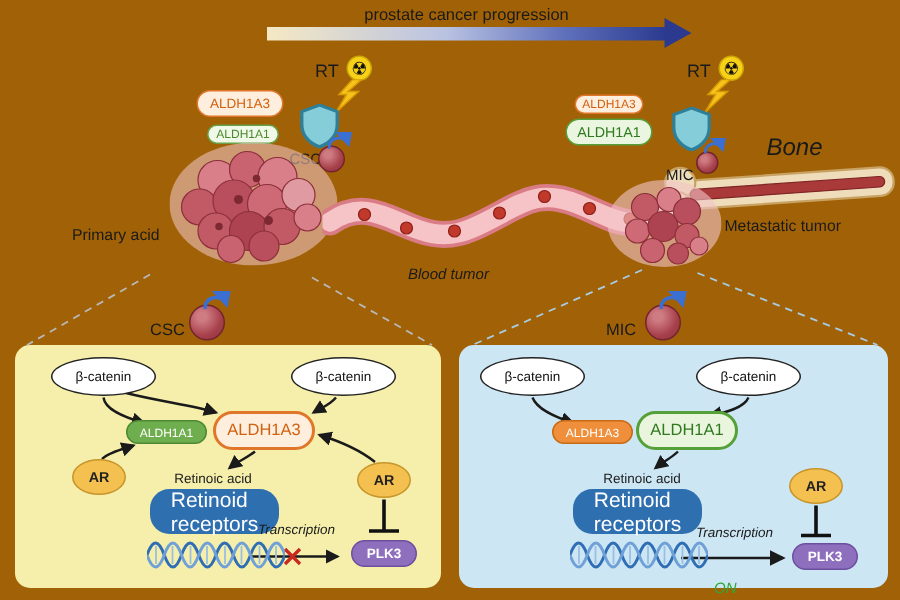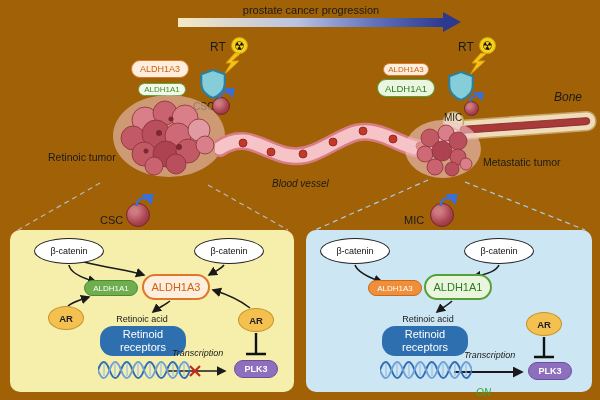--- a/index.html
+++ b/index.html
@@ -9,22 +9,22 @@
   .lbl{color:#1a1a1a;white-space:nowrap}
   .bold{font-weight:normal}
   .ital{font-style:italic}
   .ctr{display:flex;align-items:center;justify-content:center;text-align:center}
   .pill{display:flex;align-items:center;justify-content:center;border-radius:999px}
   .oval{display:flex;align-items:center;justify-content:center;border-radius:50%}
   .cell{border-radius:50%;border:1px solid #74242e;
         background:radial-gradient(circle at 35% 32%,#cf7b82 15%,#a8424d 60%,#8c2f3a)}
   .bcat{background:#fff;border:1.5px solid #222;font-size:9px;color:#111}
   .ar{background:#f4c04f;border:1.5px solid #c7952b;font-size:9.5px;font-weight:bold;color:#222}
-  .rec{background:#2e6fb0;border-radius:13px;color:#fff;font-size:11px;line-height:1.15;
-       display:flex;align-items:center;justify-content:center;text-align:center}
+  .rec{background:#2e6fb0;border-radius:13px;color:#fff;font-size:14px;line-height:1.15;
+       display:flex;align-items:center;justify-content:center;}
   .plk{background:#8e6fbe;border:1px solid #6d4fa0;color:#fff;font-size:9px;font-weight:bold}
   .panel{border-radius:10px}
   .radiation{border-radius:50%;background:#f7d117;border:1px solid #caa608;
              display:flex;align-items:center;justify-content:center;font-size:12px;color:#111}
   svg{display:block}
 </style>
 </head>
 <body>
 
 <div class="stage">
@@ -81,38 +81,38 @@
       <circle cx="63" cy="69" r="10" fill="#b94f5c"></circle>
       <circle cx="41" cy="71" r="9" fill="#c9636f"></circle>
     </g>
     <g fill="#7e2832">
       <circle cx="46" cy="38" r="3"></circle>
         <circle cx="66" cy="52" r="3"></circle>
       <circle cx="33" cy="56" r="2.5"></circle>
         <circle cx="58" cy="24" r="2.5"></circle>
     </g>
   </svg>
-  <div class="abs lbl bold" style="left:48px;top:151px;font-size:10.5px">Retinoic tumor</div>
+  <div class="abs lbl bold" style="left:48px;top:151px;font-size:10.5px">Primary acid</div>
 
   <svg class="abs" style="left:215px;top:112px" width="230" height="62" viewBox="0 0 230 62">
     <path d="M5,36 C40,12 60,58 100,40 C130,27 140,12 170,24 C195,34 202,42 228,32" fill="none" stroke="#d97c85" stroke-width="18" stroke-linecap="round"></path>
     <path d="M5,36 C40,12 60,58 100,40 C130,27 140,12 170,24 C195,34 202,42 228,32" fill="none" stroke="#f6c3c7" stroke-width="13" stroke-linecap="round"></path>
     <g fill="#c0392b" stroke="#8e1f17" stroke-width="0.8">
       <circle cx="28" cy="31" r="4"></circle>
         <circle cx="56" cy="40" r="4"></circle>
       <circle cx="88" cy="42" r="4"></circle>
         <circle cx="118" cy="30" r="4"></circle>
       <circle cx="148" cy="19" r="4"></circle>
         <circle cx="178" cy="27" r="4"></circle>
       <circle cx="205" cy="34" r="4"></circle>
     </g>
   </svg>
-  <div class="abs lbl ital" style="left:272px;top:178px;font-size:10px">Blood vessel</div>
-
-  <div class="abs lbl ital" style="left:554px;top:90px;font-size:12px">Bone</div>
+  <div class="abs lbl ital" style="left:272px;top:178px;font-size:10px">Blood tumor</div>
+
+  <div class="abs lbl ital" style="left:511px;top:90px;font-size:16px">Bone</div>
   <svg class="abs" style="left:430px;top:100px" width="168" height="56" viewBox="0 0 168 56">
     <g transform="rotate(-4 80 27)">
       <rect x="26" y="17" width="140" height="19" rx="9" fill="#eedcba" stroke="#c8a262" stroke-width="1.5"></rect>
       <circle cx="24" cy="18" r="10" fill="#eedcba" stroke="#c8a262" stroke-width="1.5"></circle>
       <circle cx="21" cy="34" r="10" fill="#eedcba" stroke="#c8a262" stroke-width="1.5"></circle>
       <rect x="30" y="23" width="130" height="7" rx="3.5" fill="#aa3a3a" stroke="#7e2525" stroke-width="0.8"></rect>
     </g>
   </svg>
   <svg class="abs" style="left:405px;top:118px" width="76" height="62" viewBox="0 0 76 62">
     <ellipse cx="38" cy="31" rx="38" ry="29" fill="#f3c4c8" opacity="0.6"></ellipse>
@@ -126,21 +126,21 @@
       <circle cx="30" cy="49" r="8" fill="#c9636f"></circle>
       <circle cx="47" cy="51" r="7" fill="#b94f5c"></circle>
       <circle cx="61" cy="46" r="6" fill="#d87f8a"></circle>
     </g>
   </svg>
   <div class="abs lbl" style="left:444px;top:112px;font-size:10px">MIC</div>
   <div class="abs cell" style="left:464px;top:101px;width:15px;height:15px"></div>
   <svg class="abs" style="left:468px;top:92px" width="16" height="12" viewBox="0 0 20 14">
     <path d="M3,12 A7,6 0 1 1 17,9" fill="none" stroke="#3b6fd1" stroke-width="2.4" marker-end="url(#mB)"></path>
   </svg>
-  <div class="abs lbl bold" style="left:483px;top:156px;font-size:10.5px">Metastatic tumor</div>
+  <div class="abs lbl bold" style="left:483px;top:145px;font-size:10.5px">Metastatic tumor</div>
 
   <div class="abs lbl bold" style="left:458px;top:40px;font-size:12px">RT</div>
   <div class="abs radiation" style="left:479px;top:37px;width:17px;height:17px">☢</div>
   <svg class="abs" style="left:468px;top:53px" width="20" height="22" viewBox="0 0 20 22">
     <polygon points="13,0 4,10 9,10 2,22 17,8 10,8 19,0" fill="#f6c31c" stroke="#d99a00" stroke-width="1"></polygon>
   </svg>
   <svg class="abs" style="left:448px;top:71px" width="26" height="30" viewBox="0 0 24 28">
     <path d="M12,1 L23,5 V13 C23,20 18,25 12,27 C6,25 1,20 1,13 V5 Z" fill="#85cdd9" stroke="#2e7f99" stroke-width="2"></path>
   </svg>
   <div class="abs pill" style="left:383px;top:63px;width:46px;height:13px;font-size:8px;

